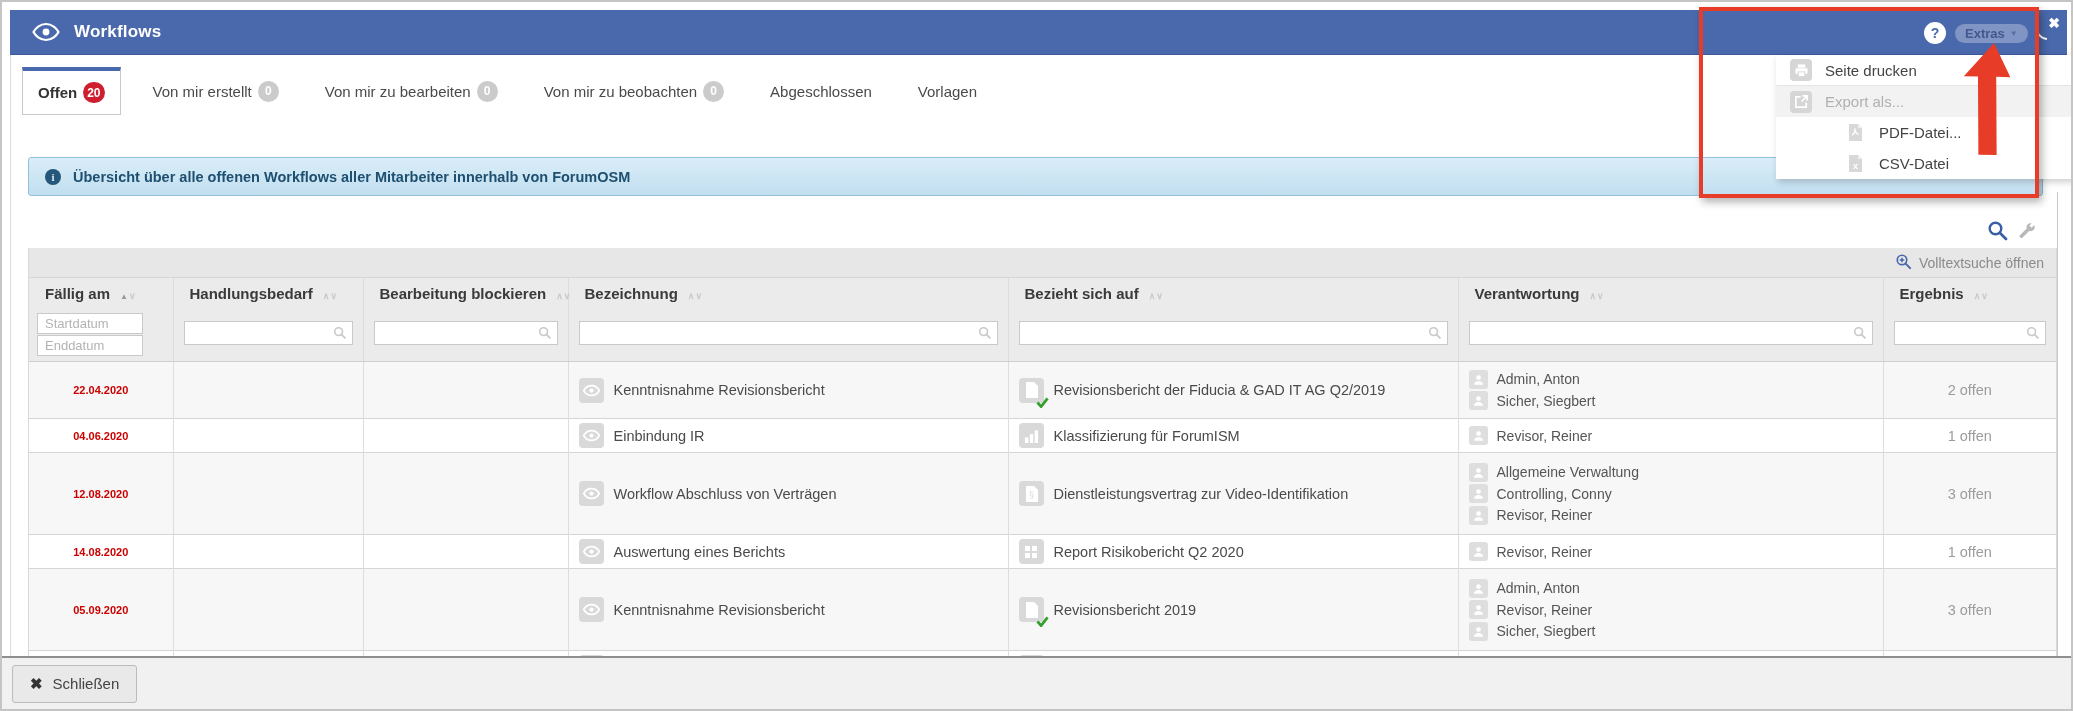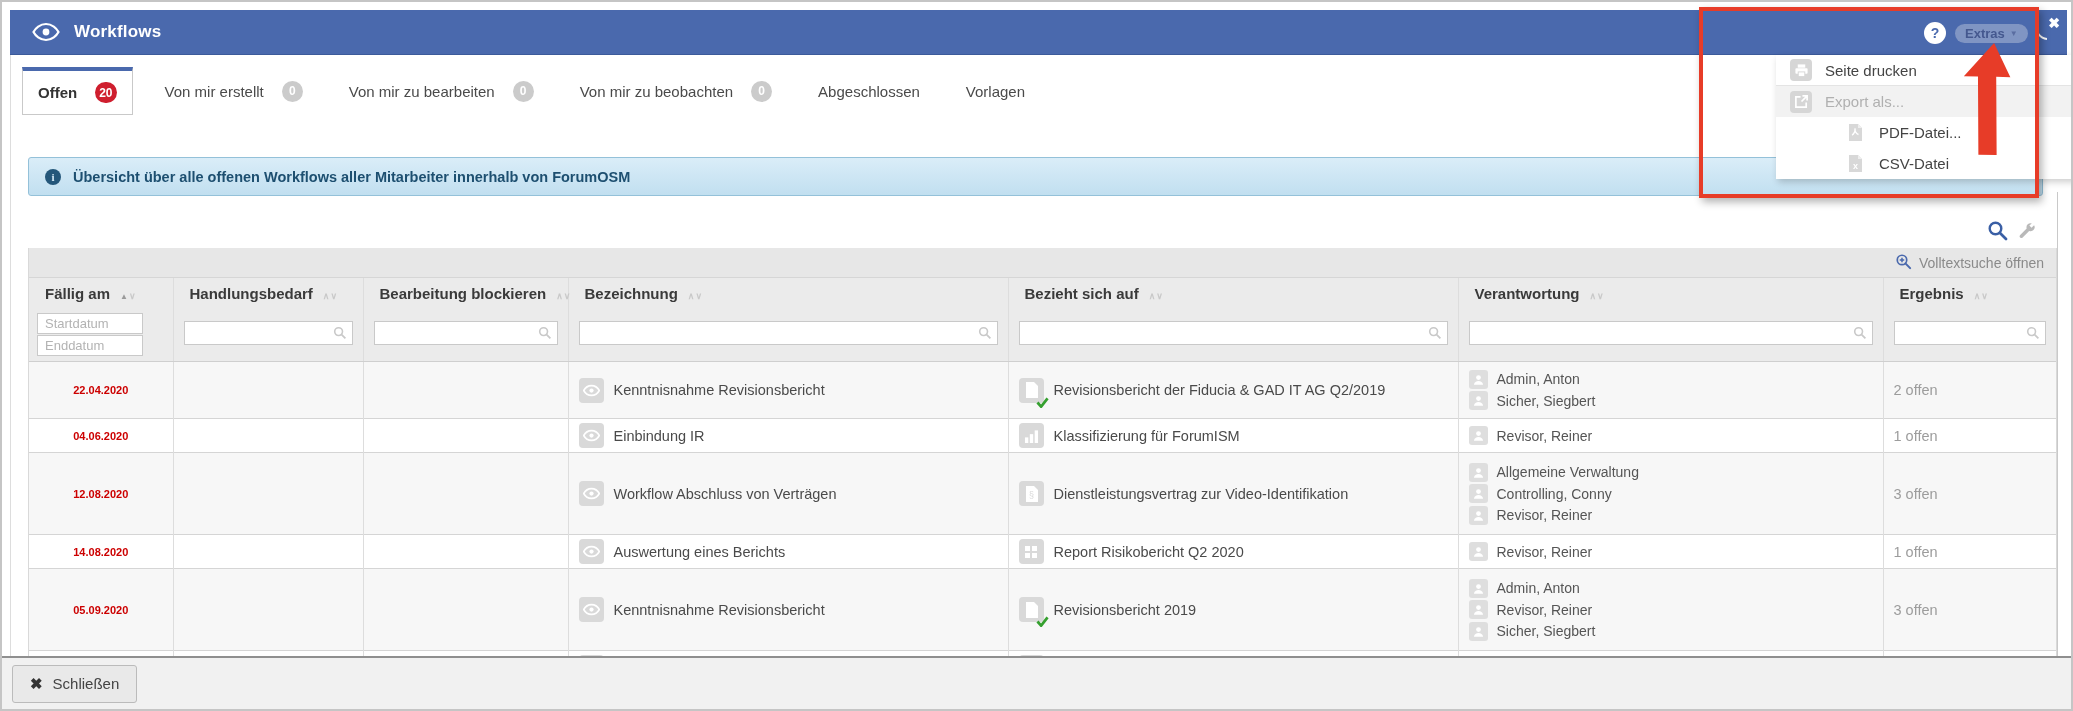--- a/index.html
+++ b/index.html
@@ -11,21 +11,21 @@
   .titlebar .eye{margin-left:22px;display:flex;}
   .titlebar .ttl{color:#fff;font-size:17px;font-weight:bold;margin-left:14px;letter-spacing:.2px;}
   .help-btn{position:absolute;left:1922px;top:20px;width:22px;height:22px;border-radius:50%;background:#fff;color:#4a69ad;font-weight:bold;font-size:14px;display:flex;align-items:center;justify-content:center;cursor:pointer;}
   .extras-btn{position:absolute;left:1953px;top:22px;height:19px;padding:0 10px;border-radius:10px;background:#8095c3;color:#44588f;font-size:13px;font-weight:bold;display:flex;align-items:center;gap:5px;}
   .extras-btn .caret{font-size:8px;color:#5a6da1;}
   .win-close{position:absolute;left:2040px;top:10px;width:24px;height:24px;color:#fff;font-weight:bold;font-size:14px;text-align:center;line-height:22px;cursor:pointer;}
   .win-close .arc{position:absolute;left:-7px;top:2px;width:26px;height:26px;border:2.5px solid transparent;border-left-color:#fff;border-radius:50%;transform:rotate(-40deg);}
 
   
   .tabs{position:absolute;left:20px;top:65px;height:48px;display:flex;align-items:center;}
-  .tab{display:flex;align-items:center;gap:18px;margin-right:46px;font-size:15px;color:#4a4a4a;cursor:pointer;white-space:nowrap;}
+  .tab{display:flex;align-items:center;gap:6px;margin-right:46px;font-size:15px;color:#4a4a4a;cursor:pointer;white-space:nowrap;}
   .tab.active{height:48px;padding:0 15px;border:1px solid #c9c9c9;border-top:4px solid #4a69ad;background:#fff;font-weight:bold;color:#333;margin-right:32px;}
   .badge{min-width:21px;height:21px;border-radius:11px;background:#cbcbcb;color:#fff;font-size:12px;font-weight:bold;display:flex;align-items:center;justify-content:center;padding:0 4px;}
   .badge.red{background:#cf1e2e;}
 
   
   .infobar{position:absolute;left:26px;top:155px;width:2015px;height:39px;background:linear-gradient(#daedf8,#c1dff0);border:1px solid #94c1d9;border-radius:3px;display:flex;align-items:center;color:#1d4f70;font-size:14.5px;font-weight:600;}
   .infobar .i-icon{margin:0 12px 0 16px;width:16px;height:16px;border-radius:50%;background:#24577a;color:#d8ecf7;font-size:11px;font-weight:bold;font-family:"Liberation Serif",serif;display:flex;align-items:center;justify-content:center;}
   .infobar b{font-weight:800;}
 
   
@@ -44,21 +44,21 @@
   .fwrap{position:relative;}
   .fwrap input{width:100%;height:24px;border:1px solid #c9c9c9;padding:0 24px 0 7px;font-size:13px;color:#555;background:#fff;outline:none;}
   .fwrap .mag{position:absolute;right:6px;top:5px;}
   .dateinput{display:block;width:106px;height:21px;border:1px solid #c9c9c9;padding:0 7px;font-size:13px;color:#555;margin:1px 0;outline:none;}
   input::placeholder{color:#b3b3b3;}
   tbody tr{border-top:1px solid #d5d5d5;}
   tbody tr:nth-child(odd){background:#f7f7f7;}
   tbody td{font-size:14.5px;color:#4a4a4a;padding:4px 10px;}
   td.c-due{text-align:center;color:#cc0000;font-weight:bold;font-size:11px;}
   .cellflex{display:flex;align-items:center;gap:10px;}
-  td.c-result{color:#9c9c9c;}
+  td.c-result{text-align:center;color:#9c9c9c;}
   .person{display:flex;align-items:center;gap:9px;margin:2.5px 0;color:#555;font-size:14px;}
   .icn{position:relative;display:inline-flex;align-items:center;justify-content:center;background:#d9d9d9;border-radius:4px;flex:0 0 auto;}
   .icn.big{width:25px;height:25px;}
   .icn.sm{width:19px;height:19px;border-radius:3px;background:#dedede;}
   .check{position:absolute;right:-5px;bottom:-5px;}
 
   
   .footer{position:absolute;left:0;bottom:0;width:100%;height:53px;background:#f1f1f1;border-top:2px solid #8f8f8f;display:flex;align-items:center;padding-left:10px;gap:9px;}
   .btn{height:38px;display:flex;align-items:center;gap:10px;font-size:15px;border-radius:3px;cursor:pointer;padding:0 17px;}
   .btn.primary{background:linear-gradient(#5b7ab8,#46649f);border:1px solid #3a5490;box-shadow:inset 0 0 0 1px rgba(255,255,255,.25);color:#fff;font-weight:bold;}

